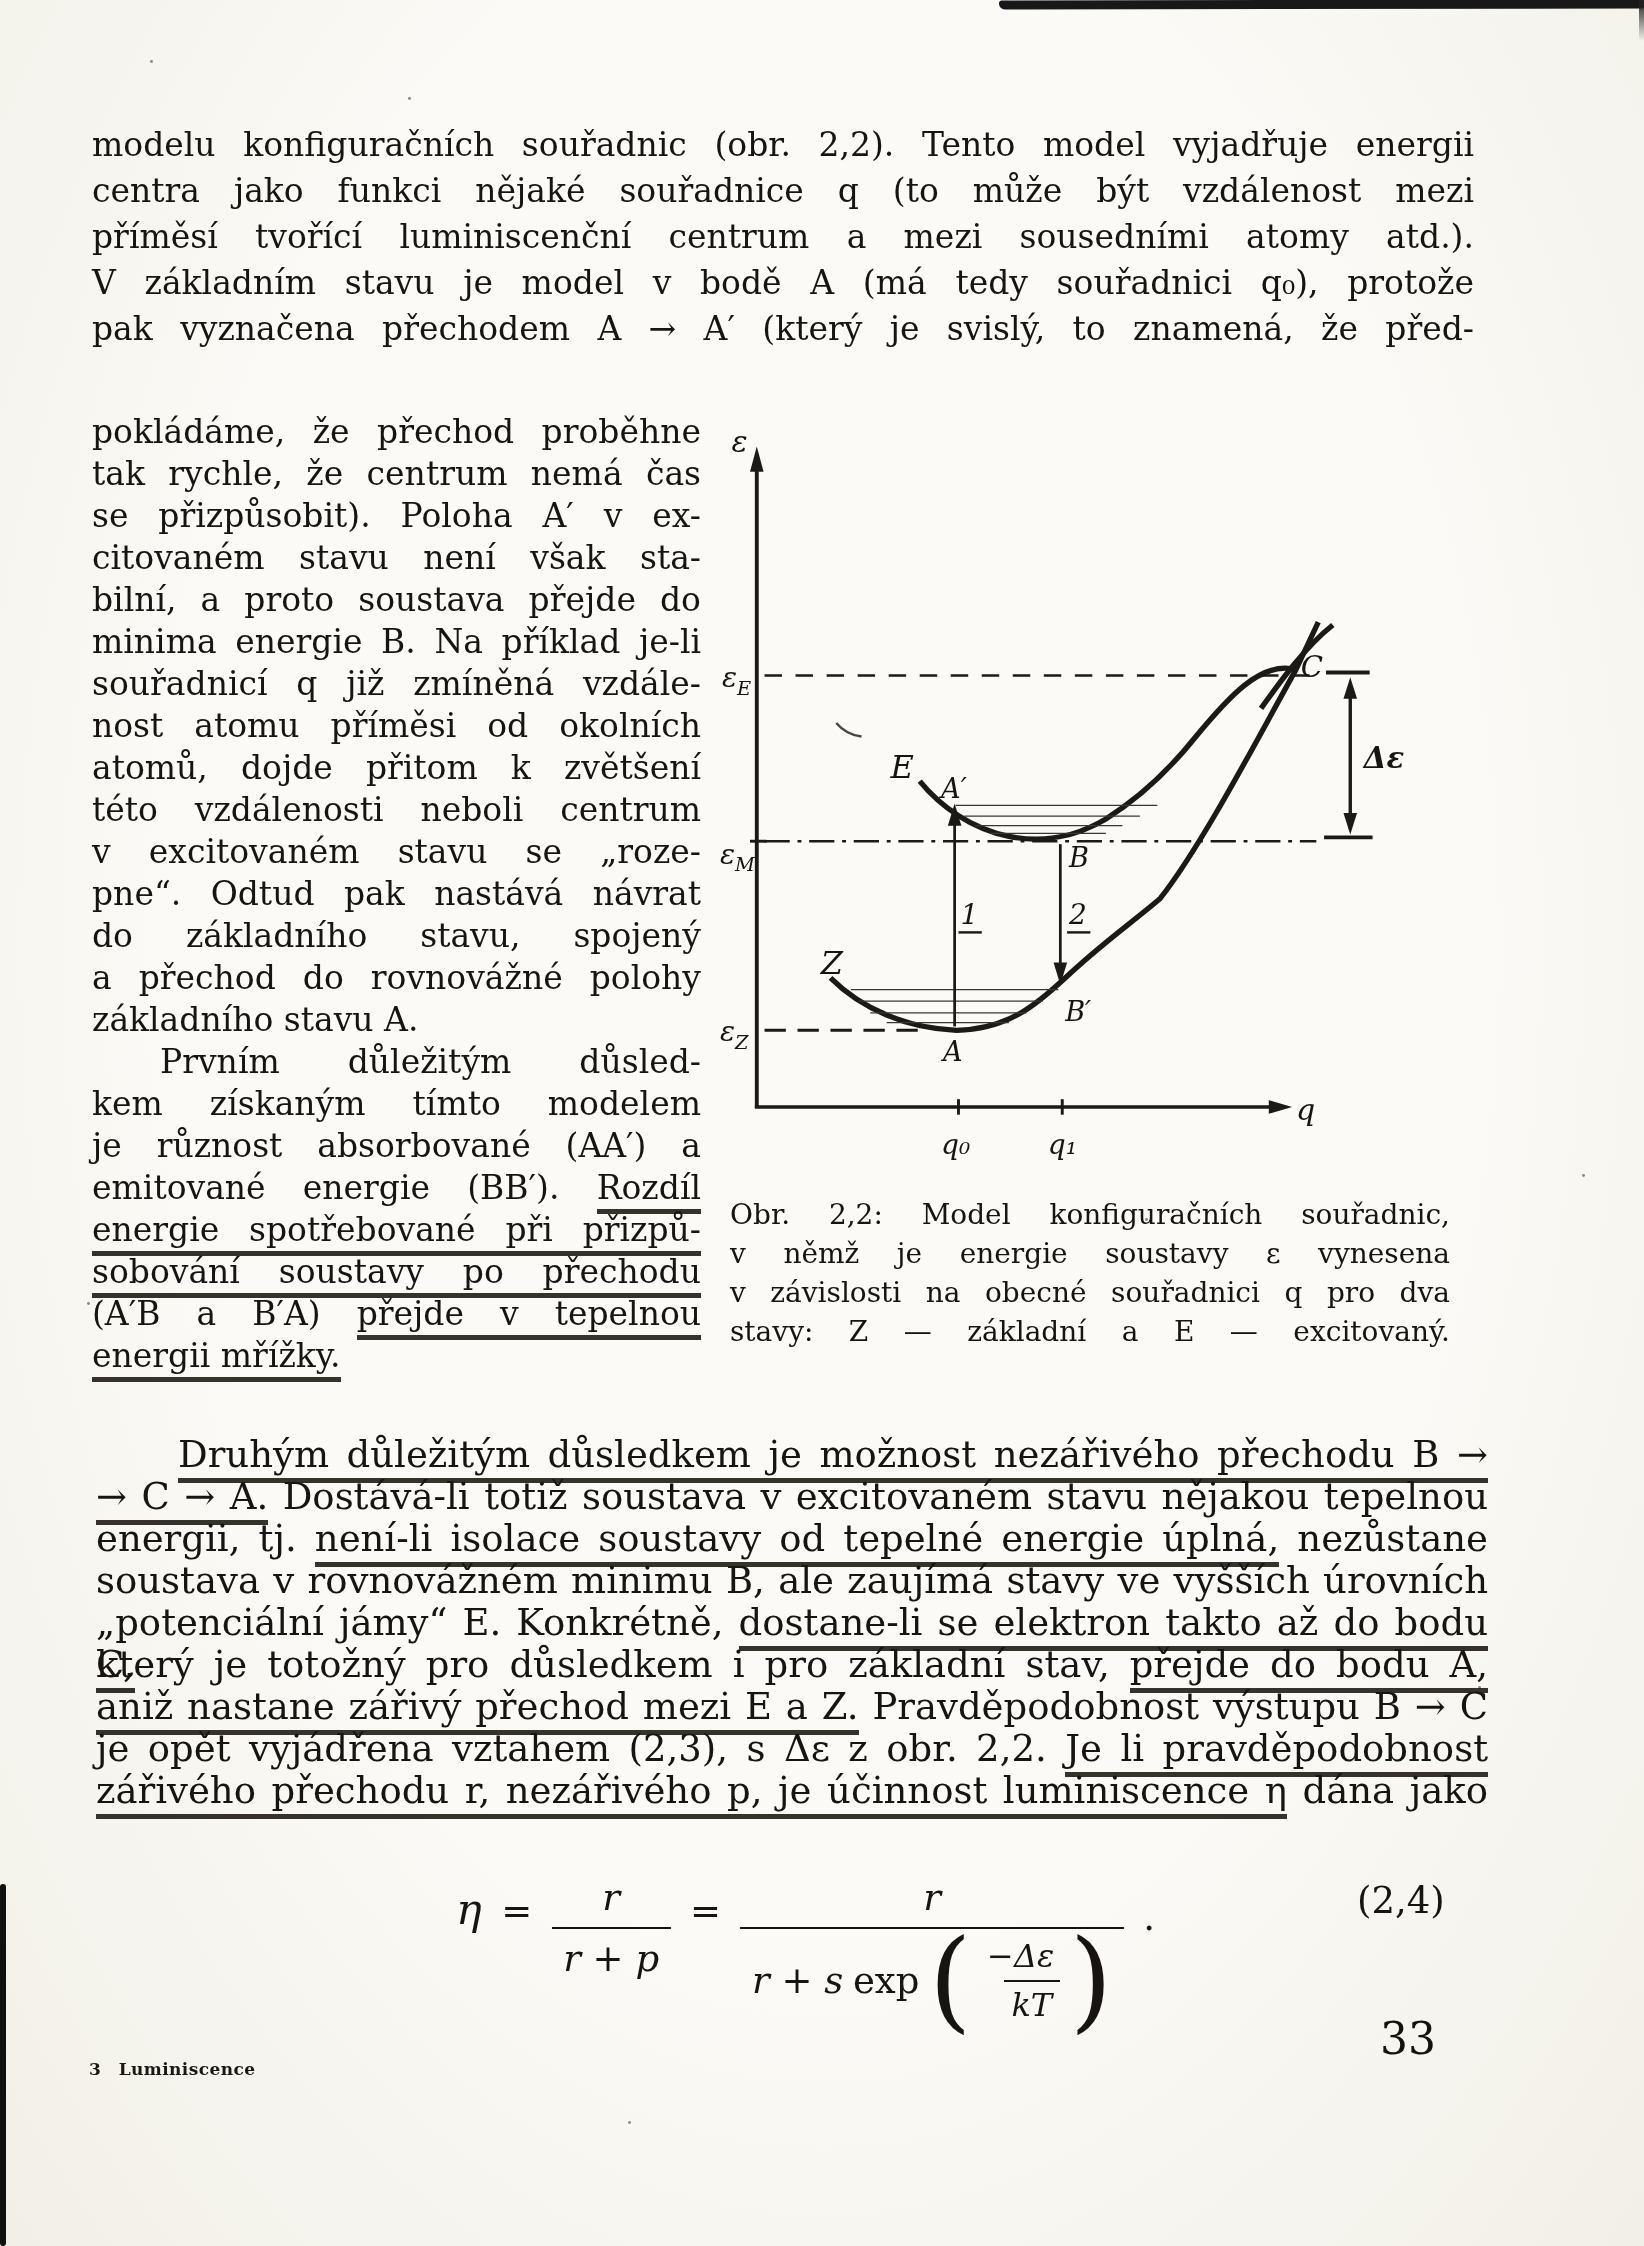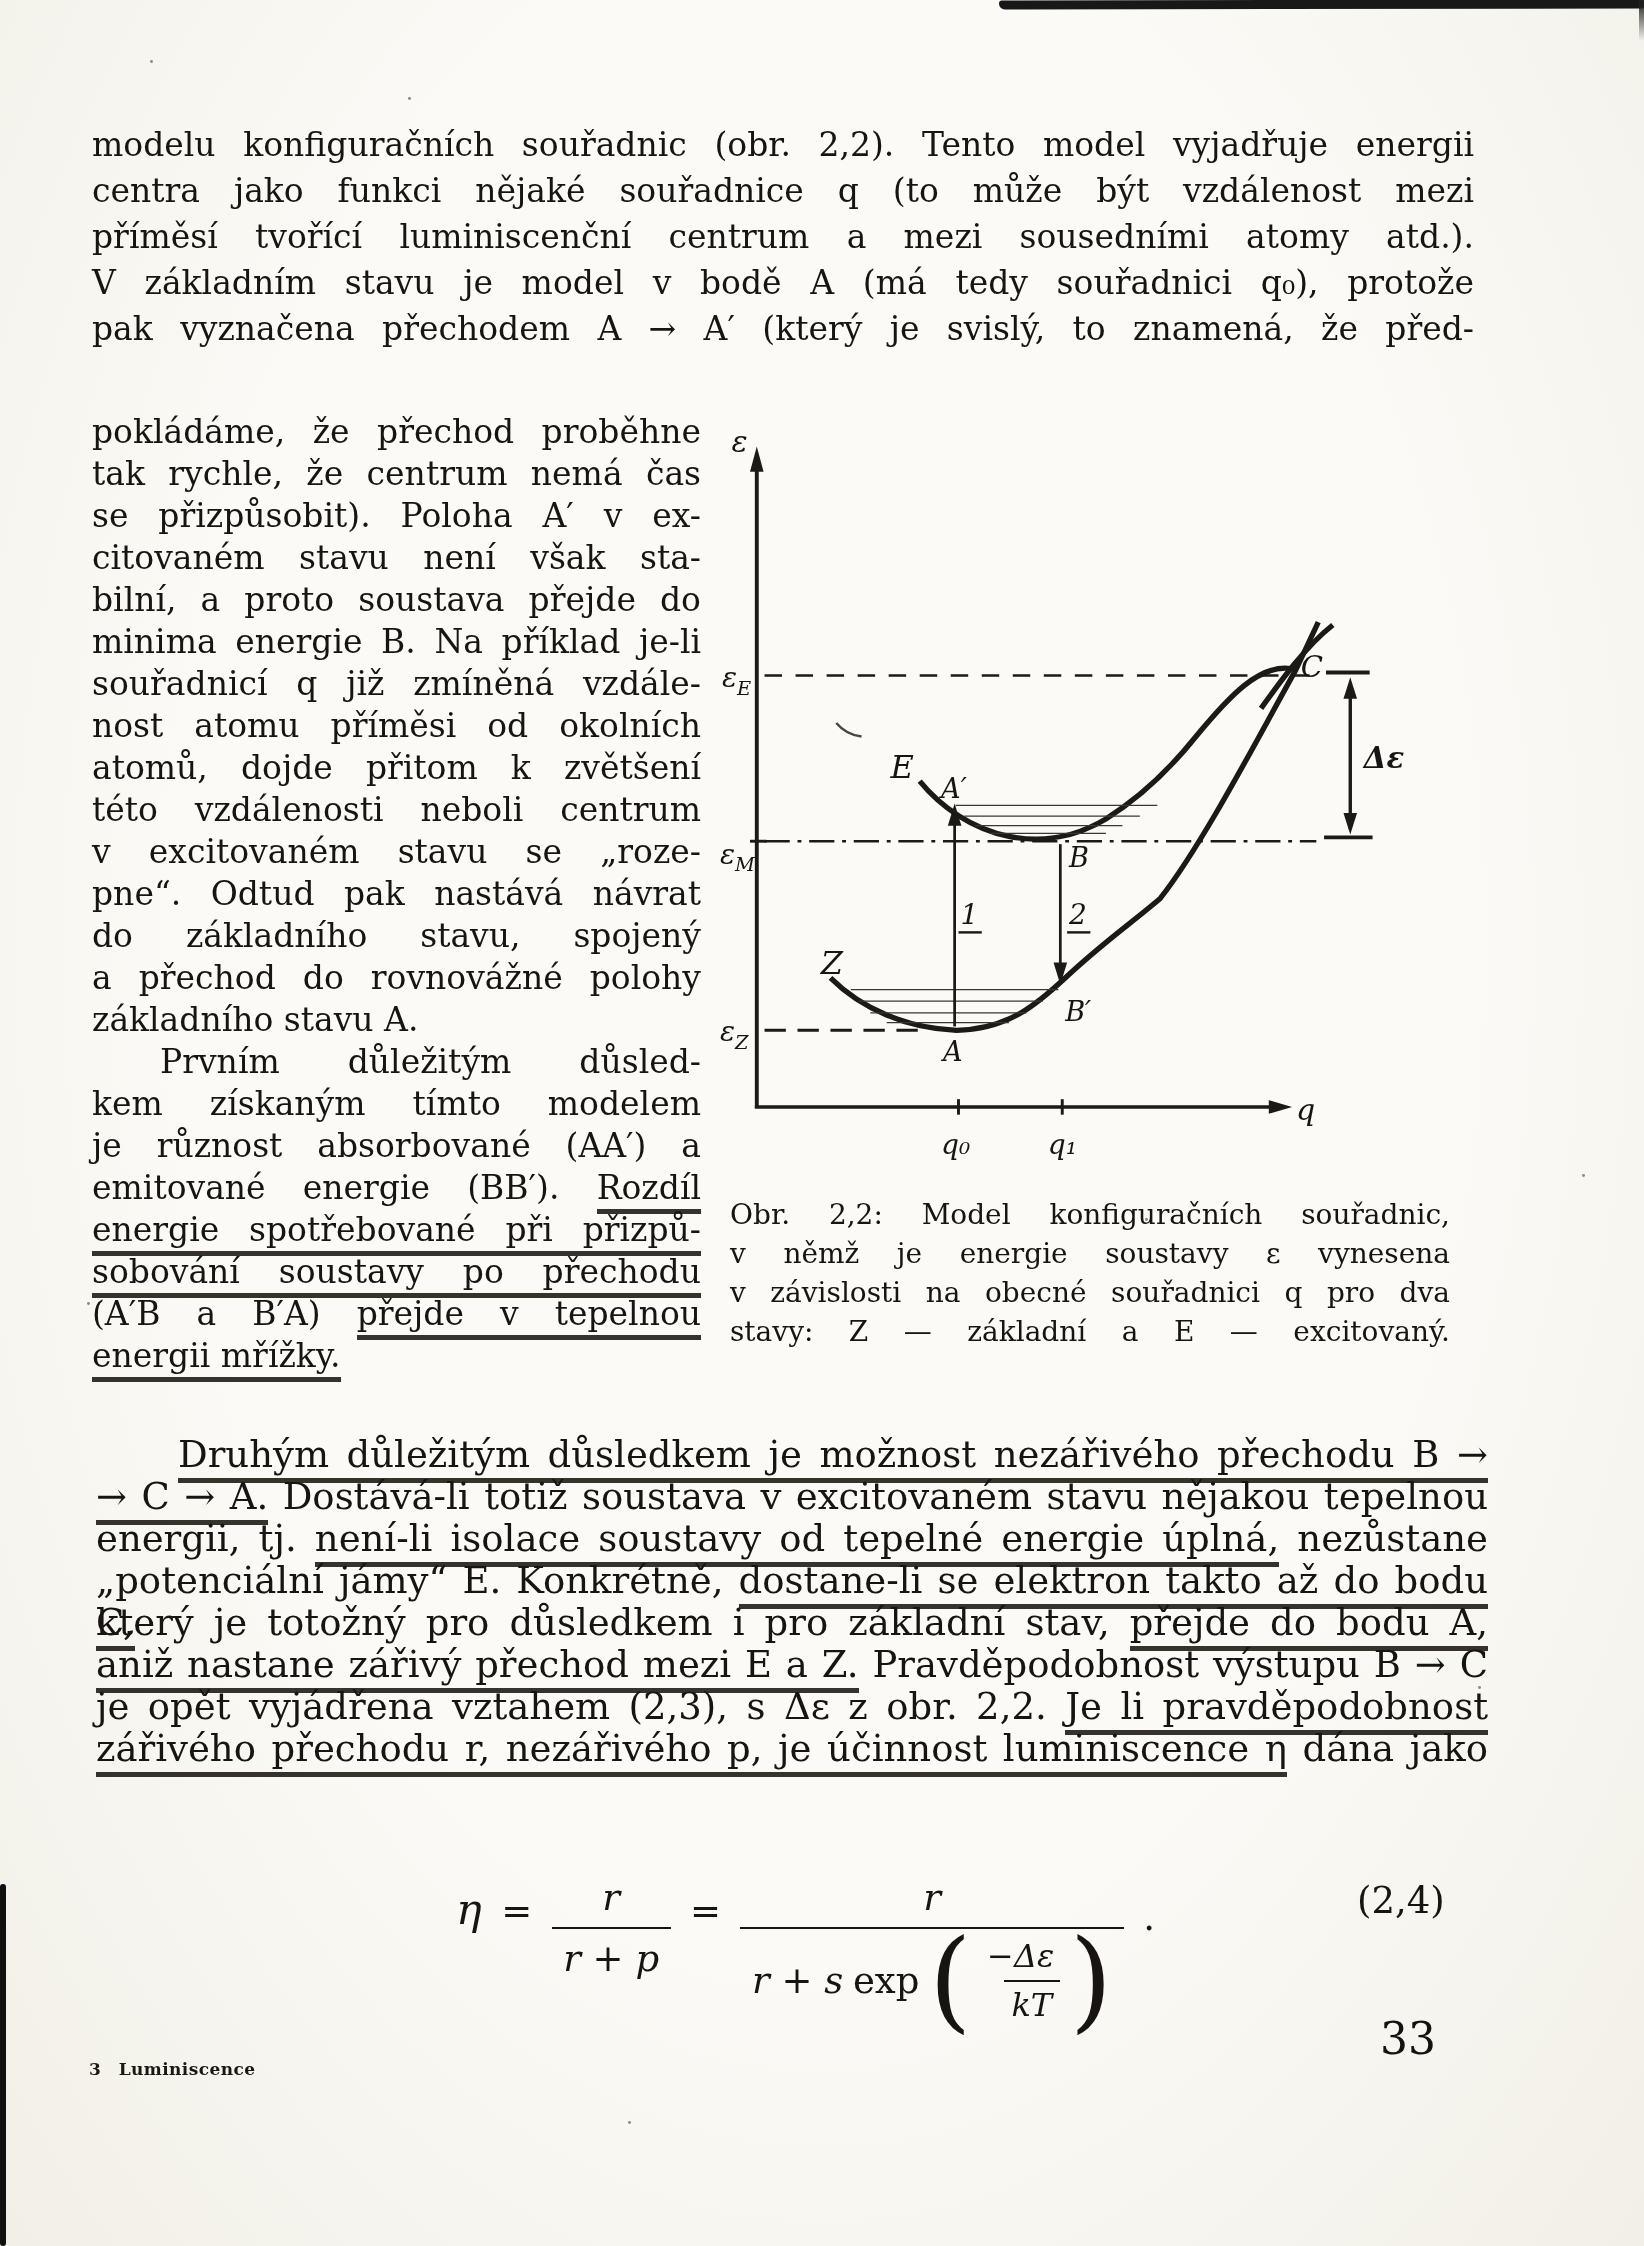--- a/index.html
+++ b/index.html
@@ -105,20 +105,21 @@
       <div class="tl"><span>emitované energie (BB′). </span><span class="useg">Rozdíl</span></div>
       <div class="tl"><span class="useg">energie spotřebované při přizpů-</span></div>
       <div class="tl"><span class="useg">sobování soustavy po přechodu</span></div>
       <div class="tl"><span>(A′B a B′A) </span><span class="useg">přejde v tepelnou</span></div>
       <div class="tl end"><span class="useg">energii mřížky.</span></div>
     </div>
   <div id="bottom-sec">
       <div class="tl" style="padding-left: 82px;"><span class="useg">Druhým důležitým důsledkem je možnost nezářivého přechodu B →</span></div>
       <div class="tl"><span class="useg">→ C → A.</span><span> Dostává-li totiž soustava v excitovaném stavu nějakou tepelnou</span></div>
       <div class="tl"><span>energii, tj. </span><span class="useg">není-li isolace soustavy od tepelné energie úplná,</span><span> nezůstane</span></div>
+      <div class="tl"><span>soustava v rovnovážném minimu B, ale zaujímá stavy ve vyšších úrovních</span></div>
       <div class="tl"><span>„potenciální jámy“ E. Konkrétně, </span><span class="useg">dostane-li se elektron takto až do bodu C,</span></div>
       <div class="tl"><span>který je totožný pro důsledkem i pro základní stav, </span><span class="useg">přejde do bodu A,</span></div>
       <div class="tl"><span class="useg">aniž nastane zářivý přechod mezi E a Z.</span><span> Pravděpodobnost výstupu B → C</span></div>
       <div class="tl"><span>je opět vyjádřena vztahem (2,3), s Δε z obr. 2,2. </span><span class="useg">Je li pravděpodobnost</span></div>
       <div class="tl"><span class="useg">zářivého přechodu r, nezářivého p, je účinnost luminiscence η</span><span> dána jako</span></div>
     </div>
   <div id="caption">
       <div class="tl"><span>Obr. 2,2: Model konfiguračních souřadnic,</span></div>
       <div class="tl"><span>v němž je energie soustavy ε vynesena</span></div>
       <div class="tl"><span>v závislosti na obecné souřadnici q pro dva</span></div>

